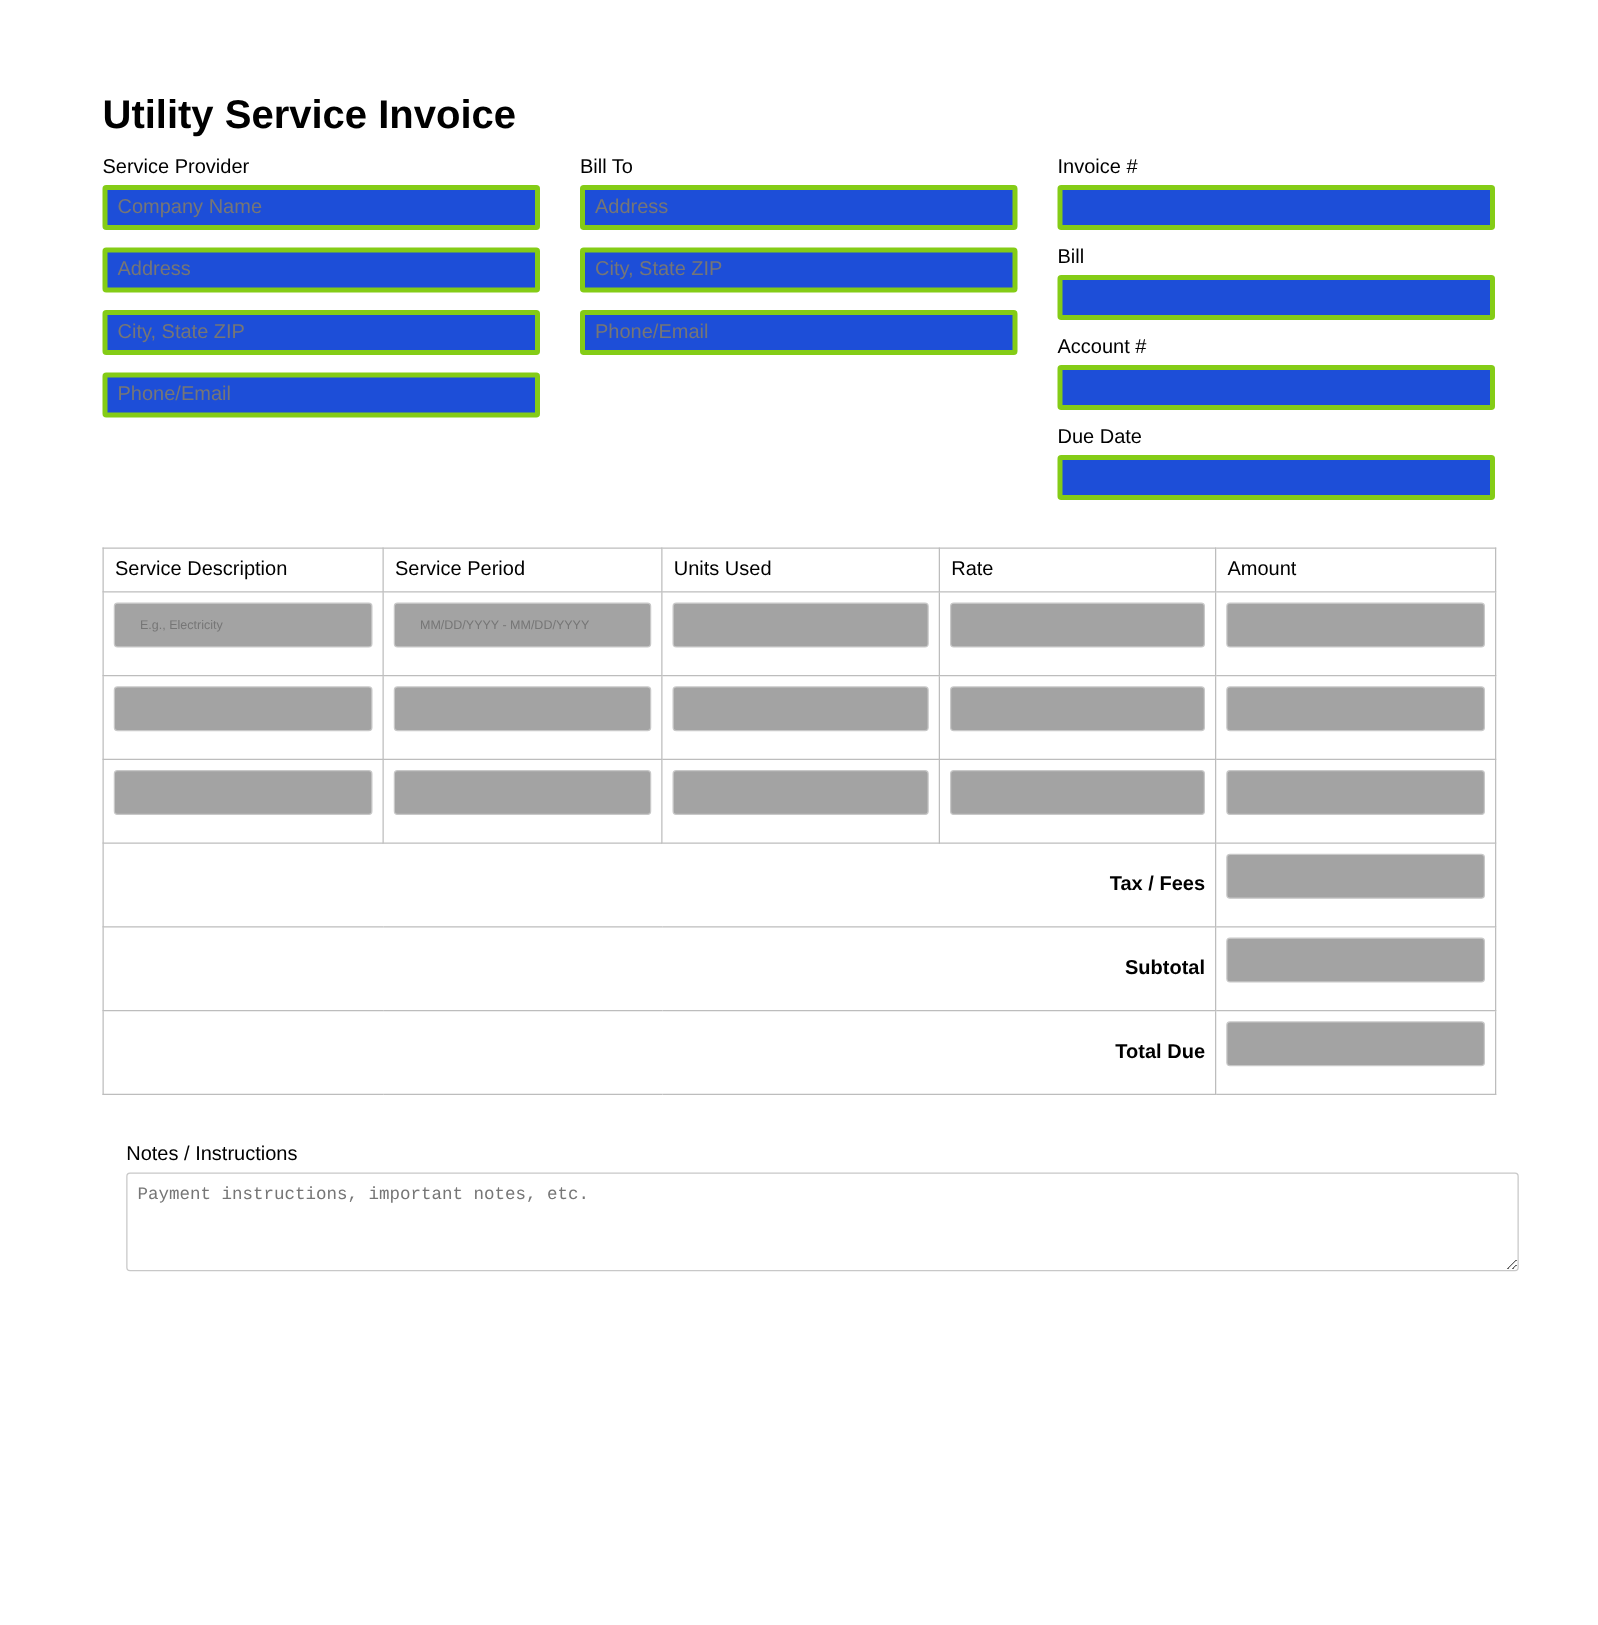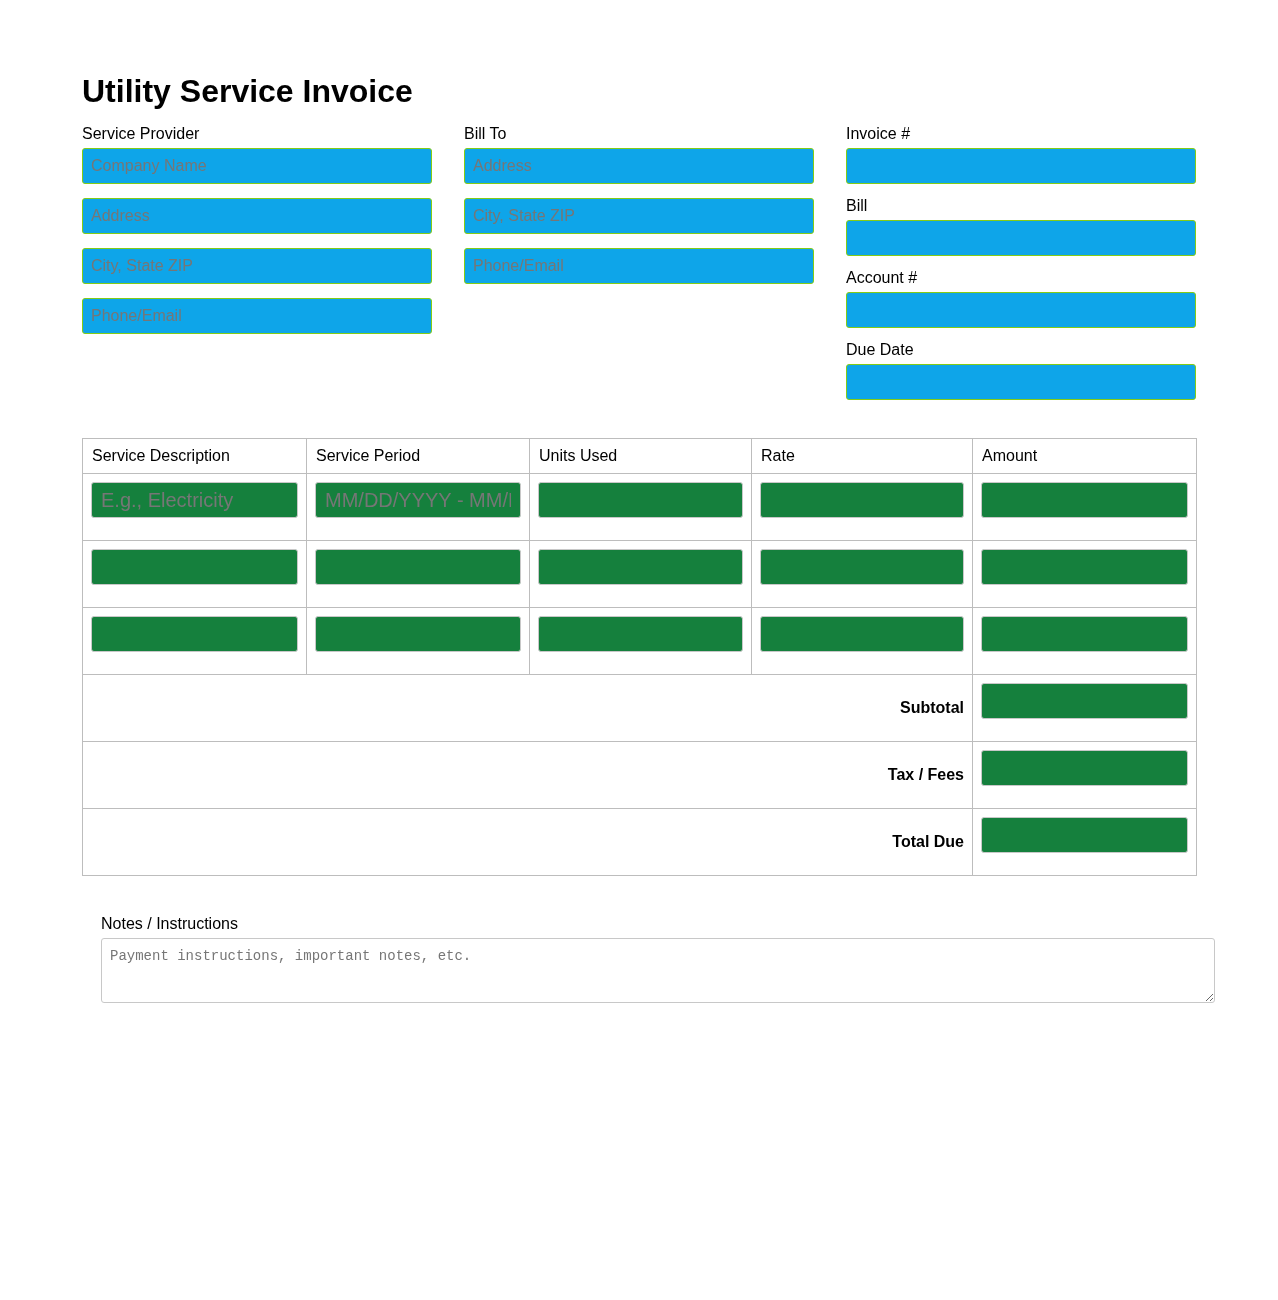--- a/index.html
+++ b/index.html
@@ -39,27 +39,27 @@
       display: block;
       font-size: 16px;
       line-height: 20px;
       height: 20px;
       margin: 0 0 4px 0;
     }
     input.field {
       display: block;
       width: 350px;
       height: 36px;
-      border: 1px solid #84cc16;
+      border: 4px solid #84cc16;
       border-radius: 3px;
       padding: 0 8px;
       font-family: "Liberation Sans", sans-serif;
       font-size: 16px;
       color: #000;
-      background: #0ea5e9;
+      background: #1d4ed8;
       outline: none;
     }
     input::placeholder, textarea::placeholder { color: #767676; }
     .stack input.field { margin-bottom: 14px; }
     .group { margin-bottom: 12px; }
     .group .label { margin-bottom: 4px; }
 
     table.items {
       position: absolute;
       top: 438px;
@@ -81,45 +81,45 @@
       padding: 7px 9px;
       line-height: 20px;
     }
     table.items td { height: 67px; }
     table.items td input.cell {
       display: block;
       width: 100%;
       height: 36px;
       border: 1px solid #c8c8c8;
       border-radius: 3px;
-      padding: 0 9px;
+      padding: 0 20px;
       font-family: "Liberation Sans", sans-serif;
-      font-size: 20px;
-      background: #15803d;
+      font-size: 10px;
+      background: #a3a3a3;
       outline: none;
     }
     table.items td.total-label {
       text-align: right;
       font-weight: bold;
       font-size: 16px;
       vertical-align: middle;
       padding-right: 8px;
     }
     .notes {
       position: absolute;
       top: 914px;
       left: 0;
       width: 1114px;
       padding-left: 19px;
     }
     .notes .label { margin-bottom: 4px; }
     textarea.notes-input {
       display: block;
       width: 1114px;
-      height: 65px;
+      height: 79px;
       border: 1px solid #c8c8c8;
       border-radius: 3px;
       padding: 8px;
       font-family: "Liberation Mono", monospace;
       font-size: 14px;
       line-height: 18px;
       resize: vertical;
       outline: none;
     }
   </style>
@@ -226,27 +226,27 @@
             <input class="cell" type="text" value="" style="">
           </td>
         <td>
             <input class="cell" type="text" value="" style="">
           </td>
         <td>
             <input class="cell" type="text" value="" style="">
           </td>
       </tr>
       <tr>
+        <td colspan="4" class="total-label">Tax / Fees</td>
+        <td>
+            <input class="cell" type="text" value="" style="">
+          </td>
+      </tr>
+      <tr>
         <td colspan="4" class="total-label">Subtotal</td>
-        <td>
-            <input class="cell" type="text" value="" style="">
-          </td>
-      </tr>
-      <tr>
-        <td colspan="4" class="total-label">Tax / Fees</td>
         <td>
             <input class="cell" type="text" value="" style="">
           </td>
       </tr>
       <tr>
         <td colspan="4" class="total-label">Total Due</td>
         <td>
             <input class="cell" type="text" value="" style="">
           </td>
       </tr>

